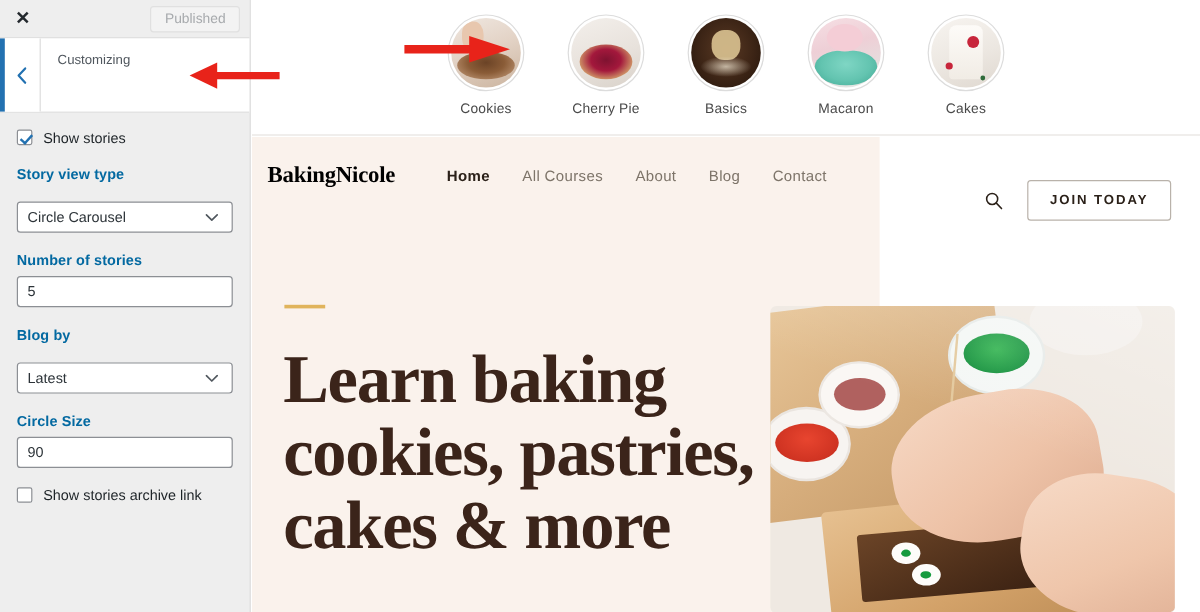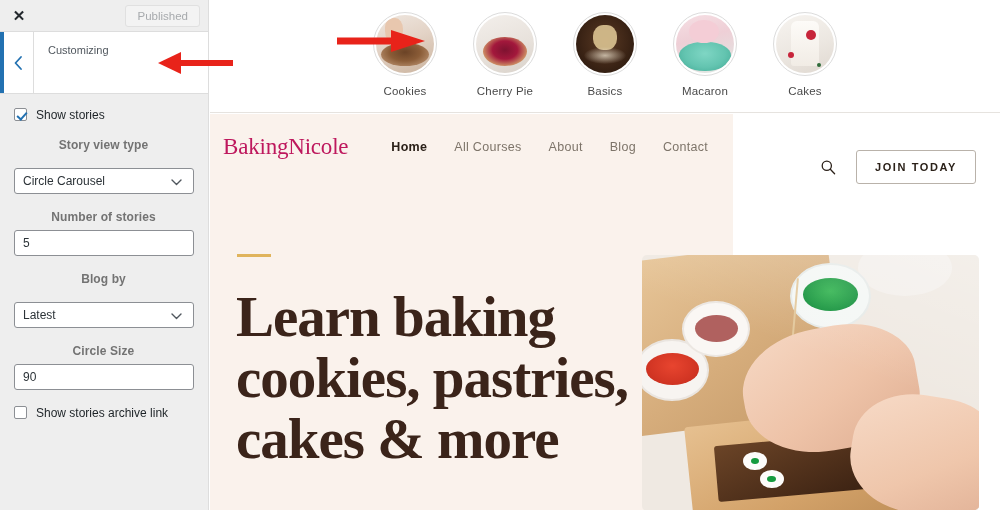--- a/index.html
+++ b/index.html
@@ -49,22 +49,22 @@
     background: #fff;
   }
   .cz-back svg { display:block; }
   .cz-head-text { padding: 11px 12px 0 14px; }
   .cz-sub { font-size: 11px; color: #50575e; line-height: 15px; }
   .cz-title { font-size: 15px; color: #3c434a; line-height: 22px; margin-top: 1px; }
 
   .cz-body { padding: 14px 15px 0 14px; }
   .cz-field { margin-bottom: 16px; }
   .cz-label {
-    display: block; font-size: 12px; font-weight: bold; color: #737373;
-    margin-bottom: 6px; letter-spacing: .1px; text-align: center;
+    display: block; font-size: 12px; font-weight: bold; color: #0369a1;
+    margin-bottom: 6px; letter-spacing: .1px;
   }
   .cz-input, .cz-select {
     width: 180px; height: 26px;
     border: 1px solid #8c8f94; border-radius: 3px;
     background: #fff; color: #2c3338; font-size: 12px;
     padding: 0 8px;
     font-family: "Liberation Sans", sans-serif;
   }
   .cz-select-wrap { position: relative; width: 176px; margin-top: 16px; }
   .cz-select { width: 180px; appearance: none; -webkit-appearance: none; padding-right: 24px; }
@@ -171,21 +171,21 @@
   .site-cream {
     position: absolute; left: 0; top: 0; width: 523px; height: 396px;
     background: #faf2ec;
   }
   .site-nav {
     position: absolute; left: 0; top: 0; width: 790px; height: 66px;
     display: flex; align-items: center; padding: 0 0 0 13px;
   }
   .brand {
     font-family: "Liberation Serif", serif;
-    font-size: 23px; font-weight: normal; color: #be185d;
+    font-size: 19px; font-weight: bold; color: #000000;
     letter-spacing: -.2px; cursor: pointer;
   }
   .nav-links { display: flex; align-items: center; gap: 27px; margin-left: 43px; }
   .nav-link {
     font-size: 12.5px; color: #7d7469; letter-spacing: .3px; cursor: pointer;
     white-space: nowrap;
   }
   .nav-link.active { color: #2b2119; font-weight: bold; text-align: right; }
   .nav-right {
     margin-left: auto; display: flex; align-items: center; gap: 20px; padding-right: 24px; margin-top: 40px;

